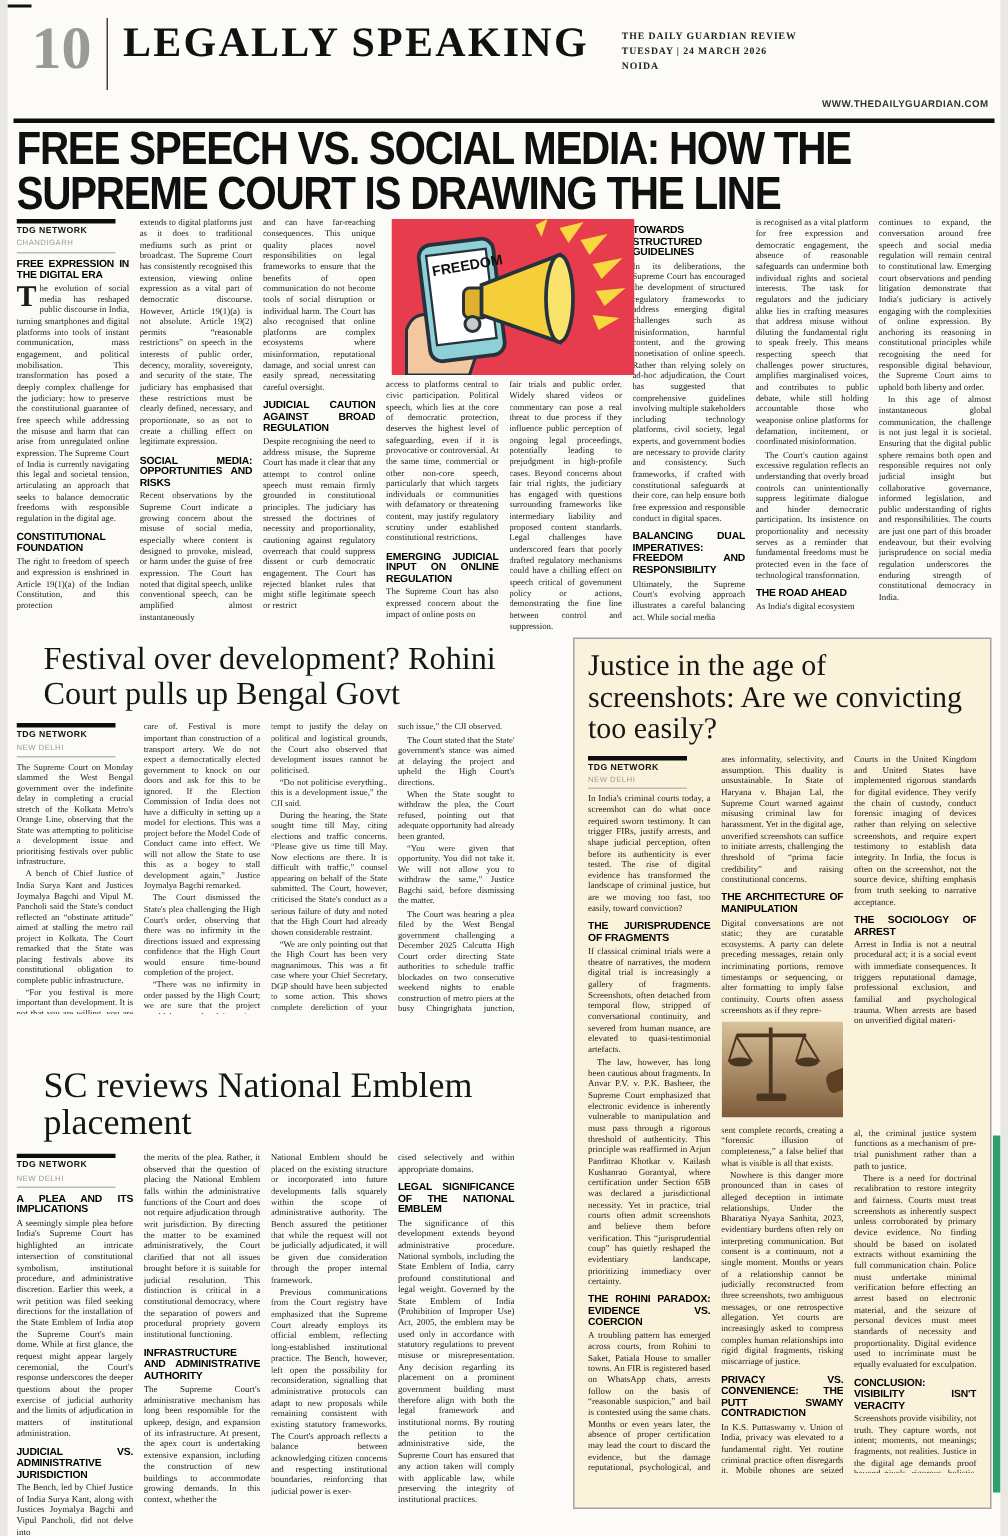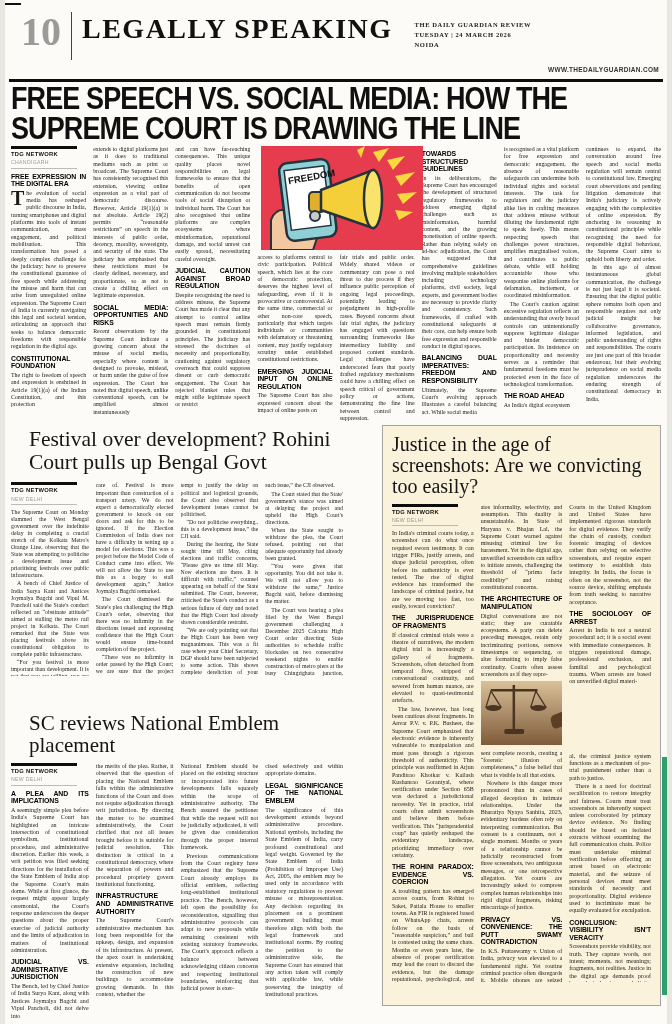--- a/index.html
+++ b/index.html
@@ -46,21 +46,21 @@
   
   .justice{position:absolute;top:425px;left:345px;right:6px;bottom:18px;background:#fbf2dc;
            border:1px solid #a3a3a3;padding:8px 9px;box-sizing:border-box;margin-left:32px;}
   .justice-hl{font-size:20px;line-height:1.06;margin:0 0 6px 0;}
   .justice-body{height:478px;font-size:6px;line-height:1.22;}
   .jphoto{position:relative;width:calc(200% + 7px);height:64px;margin:2px 0;z-index:2;}
   .jspacer{height:66px;}
   .credit{font-style:italic;}
   
   .emblem{position:absolute;top:712px;left:6px;width:332px;}
-  .emblem-hl{font-size:21px;line-height:1.05;padding-left:18px;margin:0 0 7px 0;}
+  .emblem-hl{font-size:24px;line-height:1.05;padding-left:18px;margin:0 0 7px 0;}
   .emblem-body{height:262px;font-size:6px;line-height:1.23;}
   .edge-strip{position:absolute;right:0;top:757px;width:5px;height:238px;background:#2fa06b;}
 </style>
 </head>
 <body>
 
 <div class="page">
   <div class="corner-dash"></div>
 
   <div class="header">

